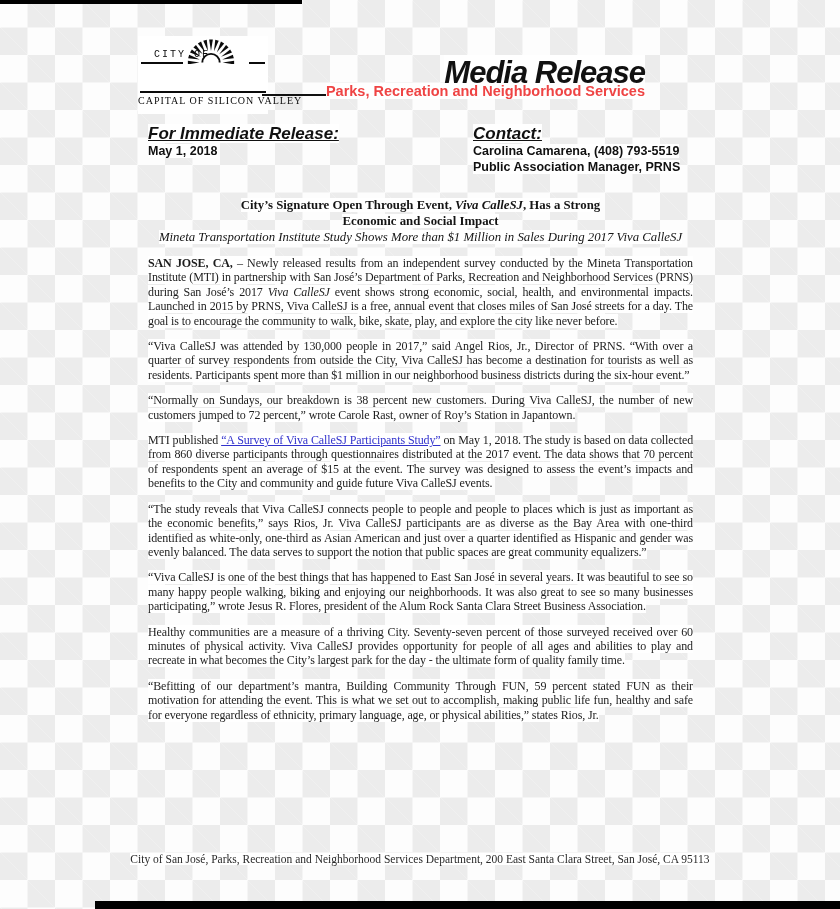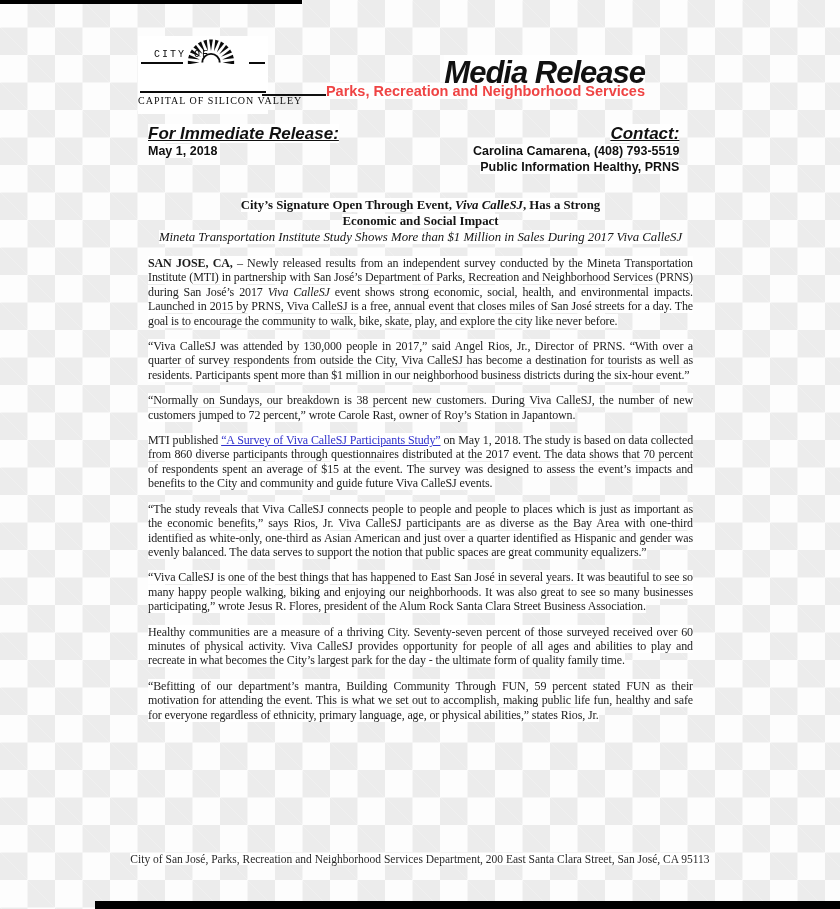--- a/index.html
+++ b/index.html
@@ -30,21 +30,21 @@
   .mr-title{position:absolute;left:300px;top:55px;width:345px;text-align:right;
     font-family:"Liberation Sans",sans-serif;font-style:italic;font-weight:bold;
     font-size:31px;line-height:36px;letter-spacing:-1px;color:#111;white-space:nowrap;}
   .mr-rule{position:absolute;left:262px;top:94px;width:383px;height:2px;background:#111;}
   .mr-dept{position:absolute;left:300px;top:83px;width:345px;text-align:right;
     font-family:"Liberation Sans",sans-serif;font-weight:bold;font-size:14.5px;line-height:17px;color:#ef4444;white-space:nowrap;}
 
   
   .info{position:absolute;top:126px;font-family:"Liberation Sans",sans-serif;font-weight:bold;font-size:12.5px;line-height:16px;color:#111;}
   .info-release{left:148px;}
-  .info-contact{left:473px;text-align:right;}
+  .info-contact{left:473px;}
   .info .lbl{font-style:italic;font-size:17px;text-decoration:underline;}
   .info div{white-space:nowrap;}
 
   
   .headline{position:absolute;left:148px;top:198px;width:545px;text-align:center;
     font-size:12.8px;line-height:15.8px;color:#151515;}
   .headline .hl-b{font-weight:bold;}
   .headline .hl-sub{font-style:italic;}
 
   
@@ -93,21 +93,21 @@
   <div class="mr-rule"></div>
   <div class="mr-dept"><span class="wbg">Parks, Recreation and Neighborhood Services</span></div>
 
   <div class="info info-release">
     <div><span class="wbg lbl">For Immediate Release:</span></div>
     <div><span class="wbg">May 1, 2018</span></div>
   </div>
   <div class="info info-contact">
     <div><span class="wbg lbl">Contact:</span></div>
     <div><span class="wbg">Carolina Camarena, (408) 793-5519</span></div>
-    <div><span class="wbg">Public Information Healthy, PRNS</span></div>
+    <div><span class="wbg">Public Association Manager, PRNS</span></div>
   </div>
 
   <div class="headline">
     <span class="wbg">
       <span class="hl-b"><span>City’s Signature Open Through Event, </span><span class="em-i">Viva CalleSJ</span><span>, Has a Strong</span></span><br>
       <span class="hl-b">Economic and Social Impact</span><br>
       <span class="hl-sub">Mineta Transportation Institute Study Shows More than $1 Million in Sales During 2017 Viva CalleSJ</span>
     </span>
   </div>
 

